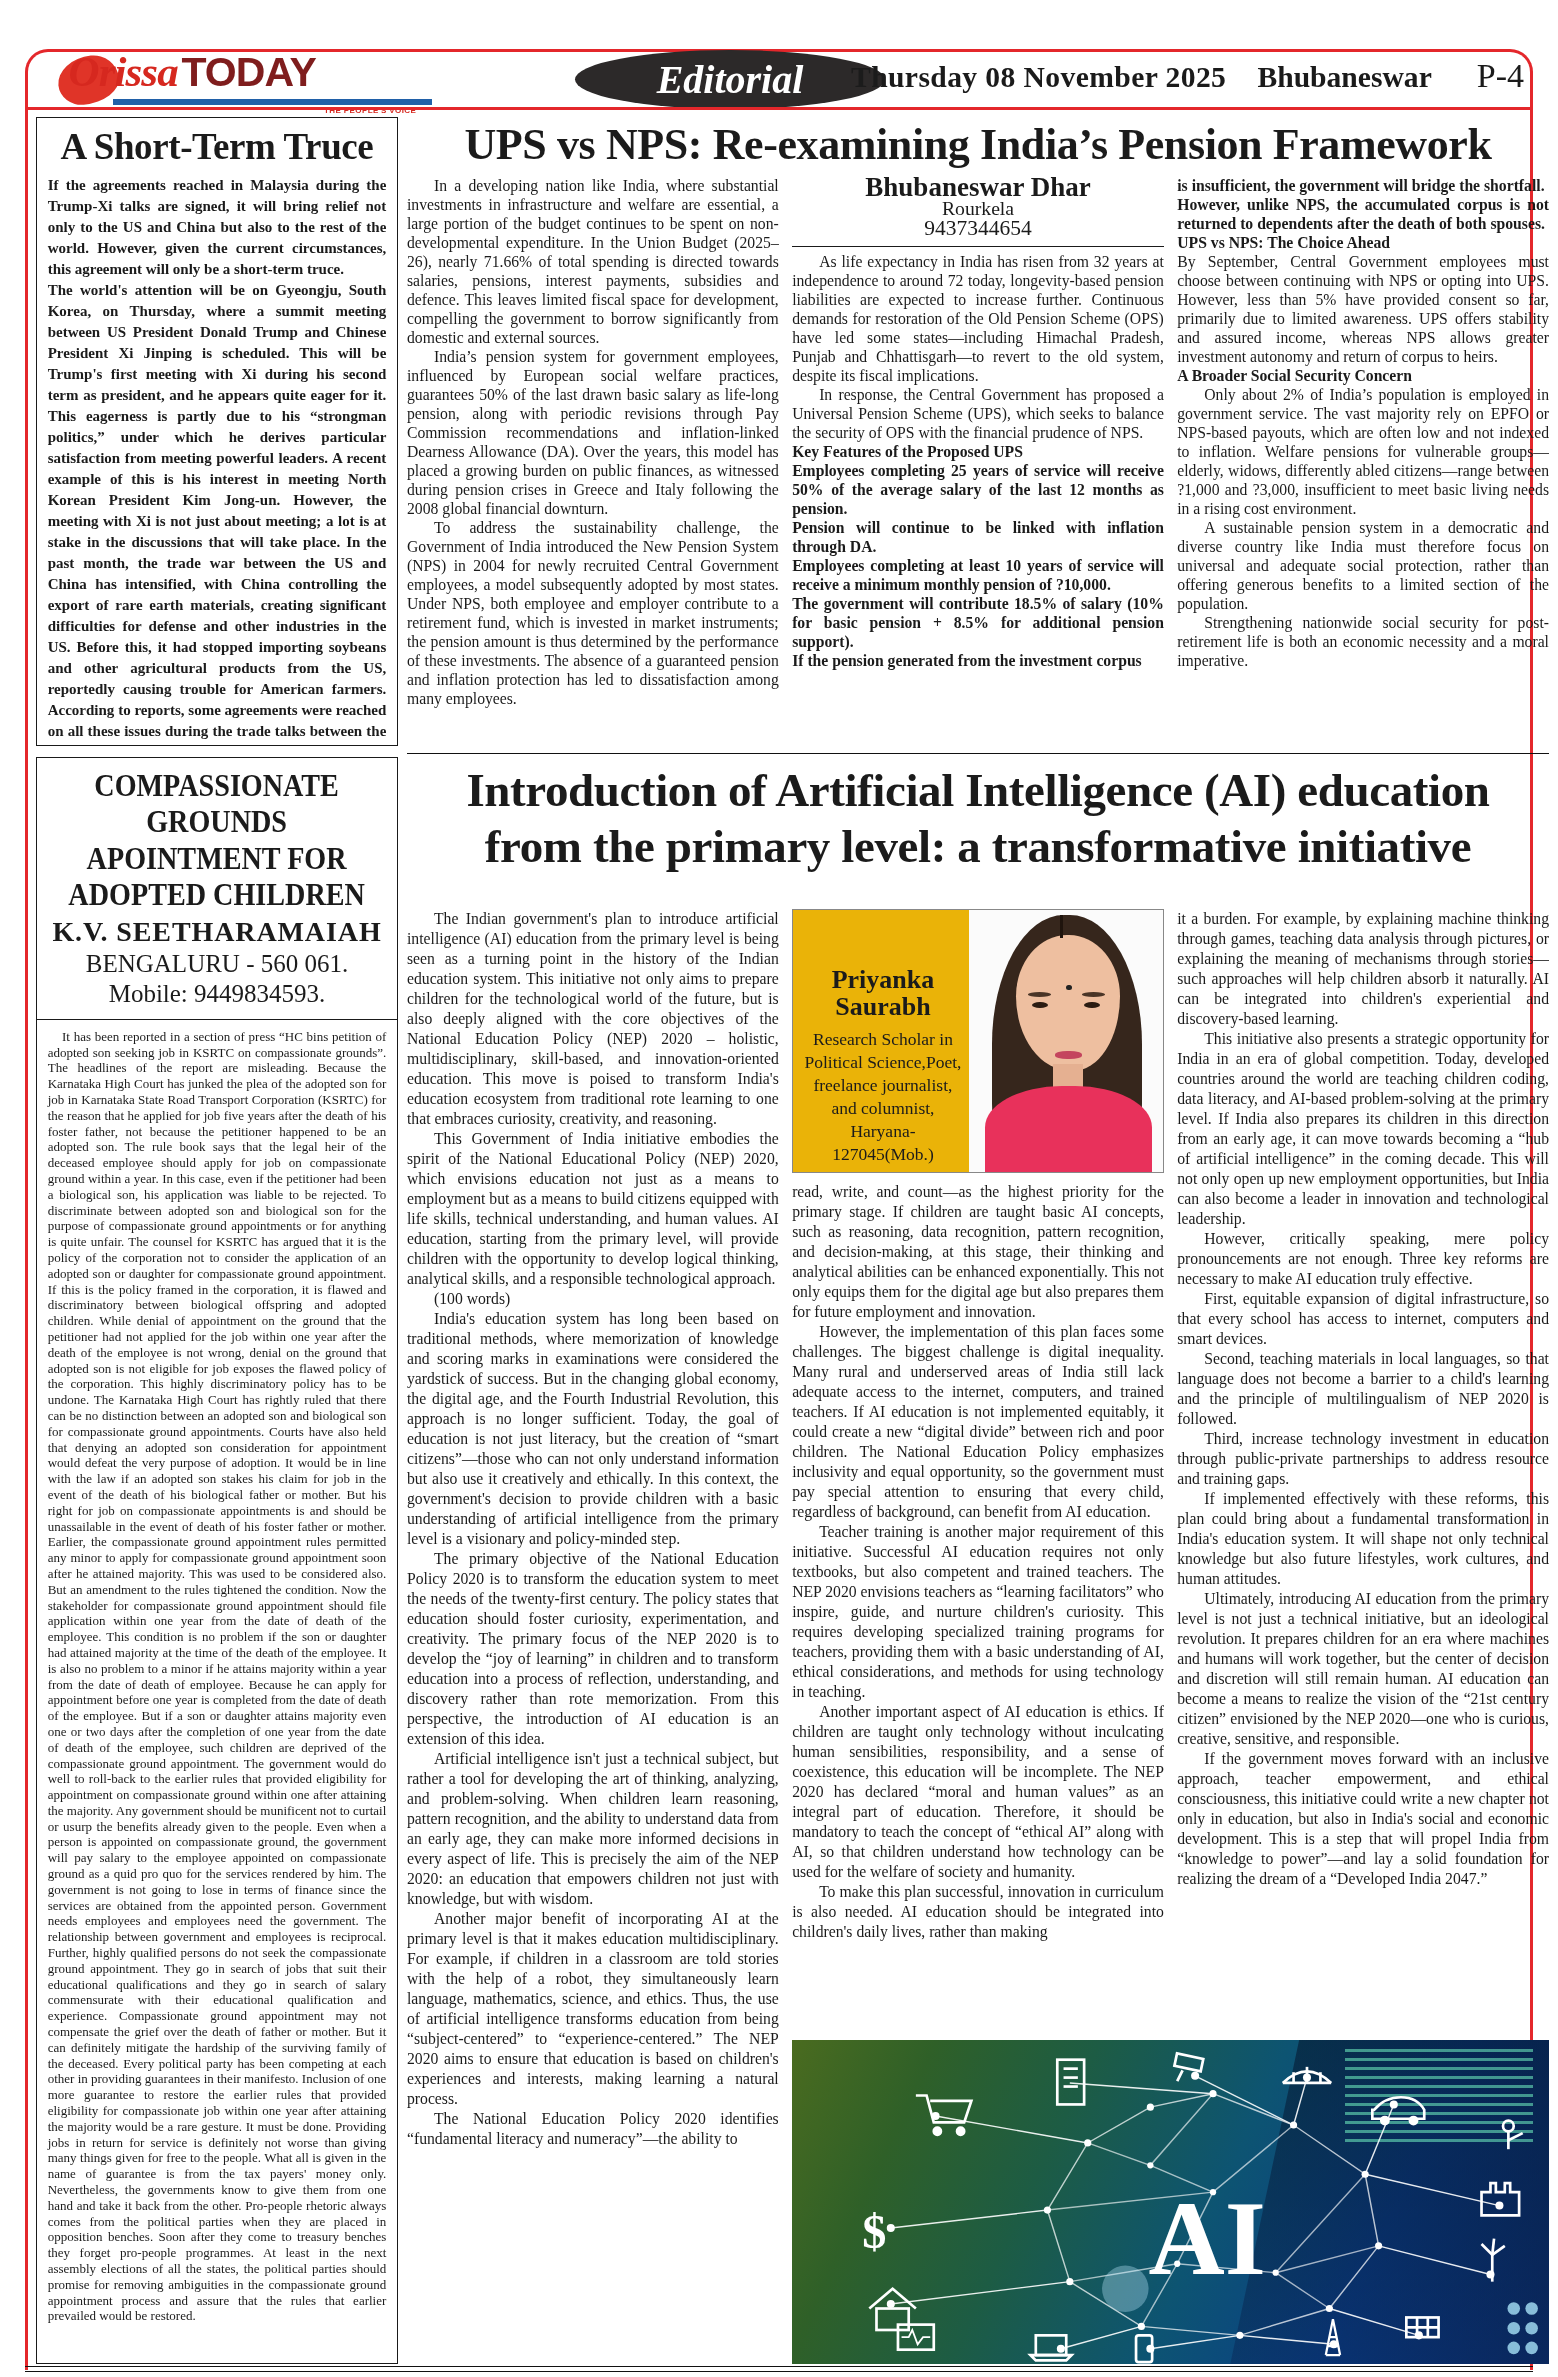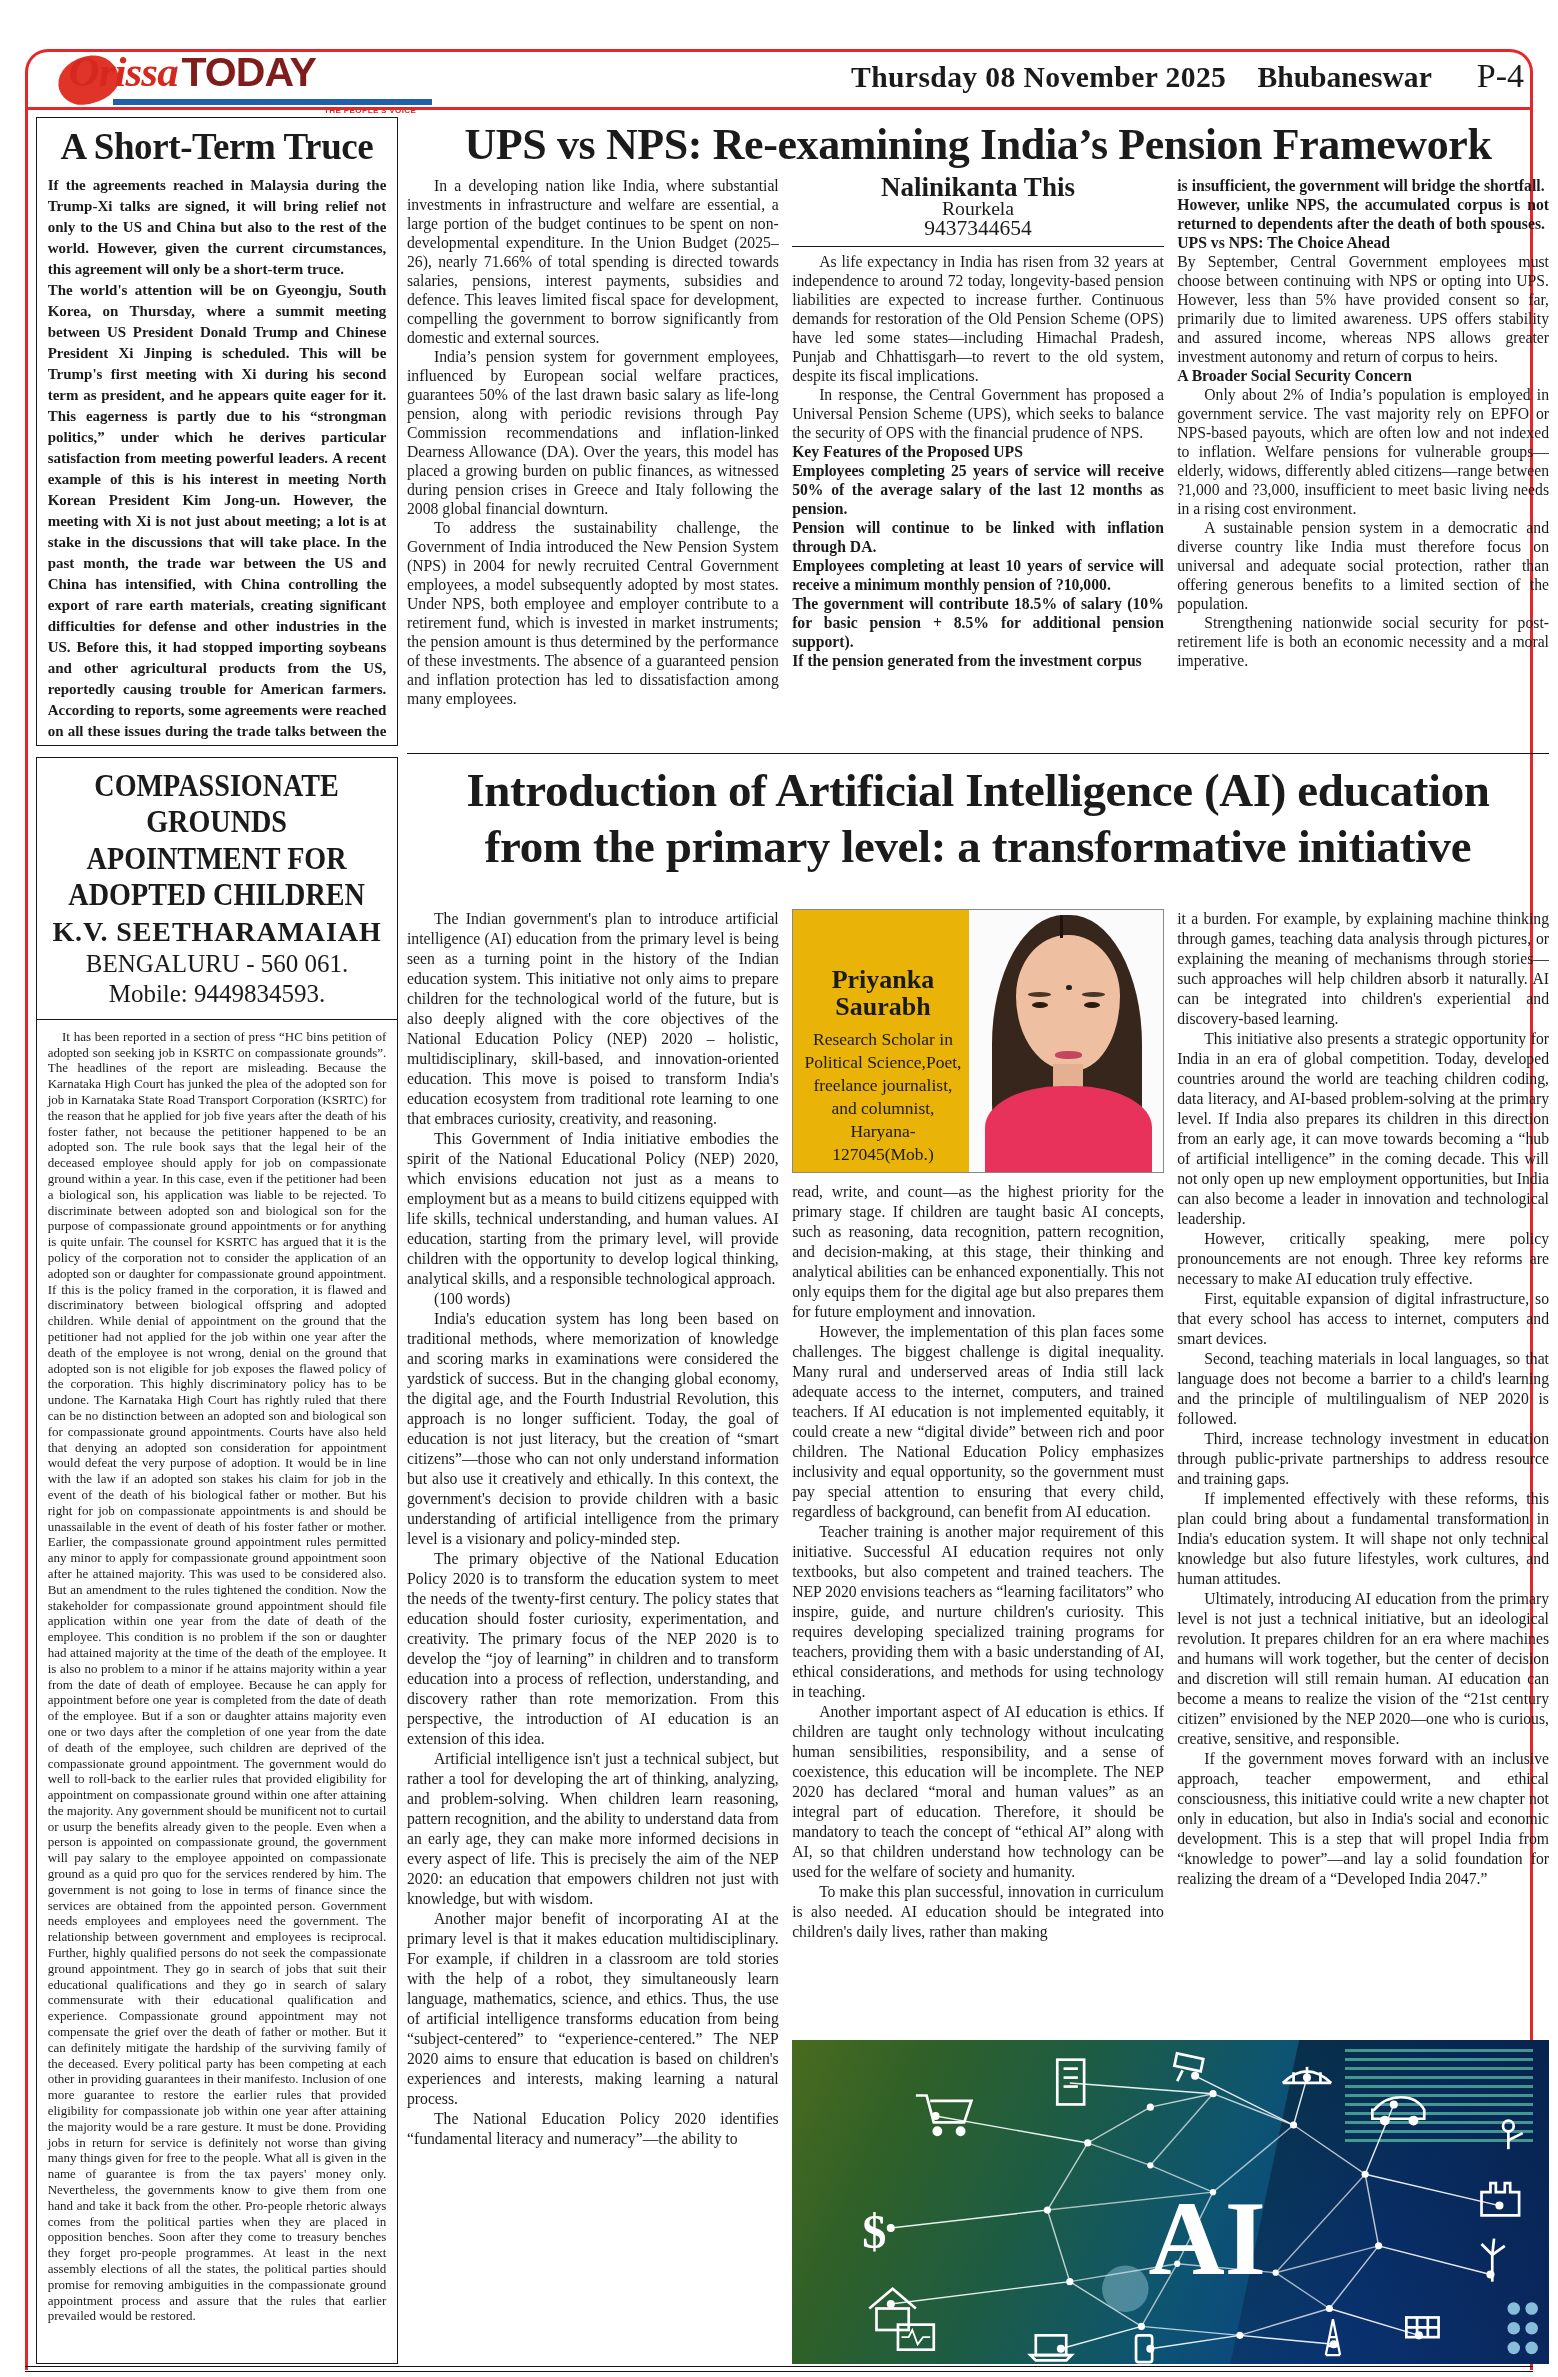--- a/index.html
+++ b/index.html
@@ -96,20 +96,21 @@
 
 <div class="page">
   <div class="frame"></div>
 
   <div class="logo">
     <div class="logo-map"></div>
     <div class="logo-text"><span class="logo-orissa">Orissa</span><span class="logo-today">TODAY</span></div>
     <div class="logo-bar"></div>
     <div class="logo-tagline">THE PEOPLE'S VOICE</div>
   </div>
+  <div class="badge">Editorial</div>
   <div class="mast-right">
     <span class="mast-date">Thursday 08 November 2025</span>
     <span class="mast-city">Bhubaneswar</span>
     <span class="mast-page">P-4</span>
   </div>
   <div class="header-rule"></div>
 
   <section class="truce-box">
     <h1 class="truce-title">A Short-Term Truce</h1>
     <div class="truce-body body">
@@ -133,21 +134,21 @@
 
   <h2 class="ups-headline">UPS vs NPS: Re-examining India’s Pension Framework</h2>
   <div class="ups-cols">
     <div class="ups-col body">
         <p>In a developing nation like India, where substantial investments in infrastructure and welfare are essential, a large portion of the budget continues to be spent on non-developmental expenditure. In the Union Budget (2025–26), nearly 71.66% of total spending is directed towards salaries, pensions, interest payments, subsidies and defence. This leaves limited fiscal space for development, compelling the government to borrow significantly from domestic and external sources.</p>
         <p>India’s pension system for government employees, influenced by European social welfare practices, guarantees 50% of the last drawn basic salary as life-long pension, along with periodic revisions through Pay Commission recommendations and inflation-linked Dearness Allowance (DA). Over the years, this model has placed a growing burden on public finances, as witnessed during pension crises in Greece and Italy following the 2008 global financial downturn.</p>
         <p>To address the sustainability challenge, the Government of India introduced the New Pension System (NPS) in 2004 for newly recruited Central Government employees, a model subsequently adopted by most states. Under NPS, both employee and employer contribute to a retirement fund, which is invested in market instruments; the pension amount is thus determined by the performance of these investments. The absence of a guaranteed pension and inflation protection has led to dissatisfaction among many employees.</p>
       </div>
     <div class="ups-col">
       <div class="author-block">
-        <div class="author-name">Nalinikanta This</div>
+        <div class="author-name">Bhubaneswar Dhar</div>
         <div class="author-place">Rourkela</div>
         <div class="author-phone">9437344654</div>
       </div>
       <div class="body">
           <p>As life expectancy in India has risen from 32 years at independence to around 72 today, longevity-based pension liabilities are expected to increase further. Continuous demands for restoration of the Old Pension Scheme (OPS) have led some states—including Himachal Pradesh, Punjab and Chhattisgarh—to revert to the old system, despite its fiscal implications.</p>
           <p>In response, the Central Government has proposed a Universal Pension Scheme (UPS), which seeks to balance the security of OPS with the financial prudence of NPS.</p>
           <p class="h">Key Features of the Proposed UPS</p>
           <p class="b">Employees completing 25 years of service will receive 50% of the average salary of the last 12 months as pension.</p>
           <p class="b">Pension will continue to be linked with inflation through DA.</p>
           <p class="b">Employees completing at least 10 years of service will receive a minimum monthly pension of ?10,000.</p>

